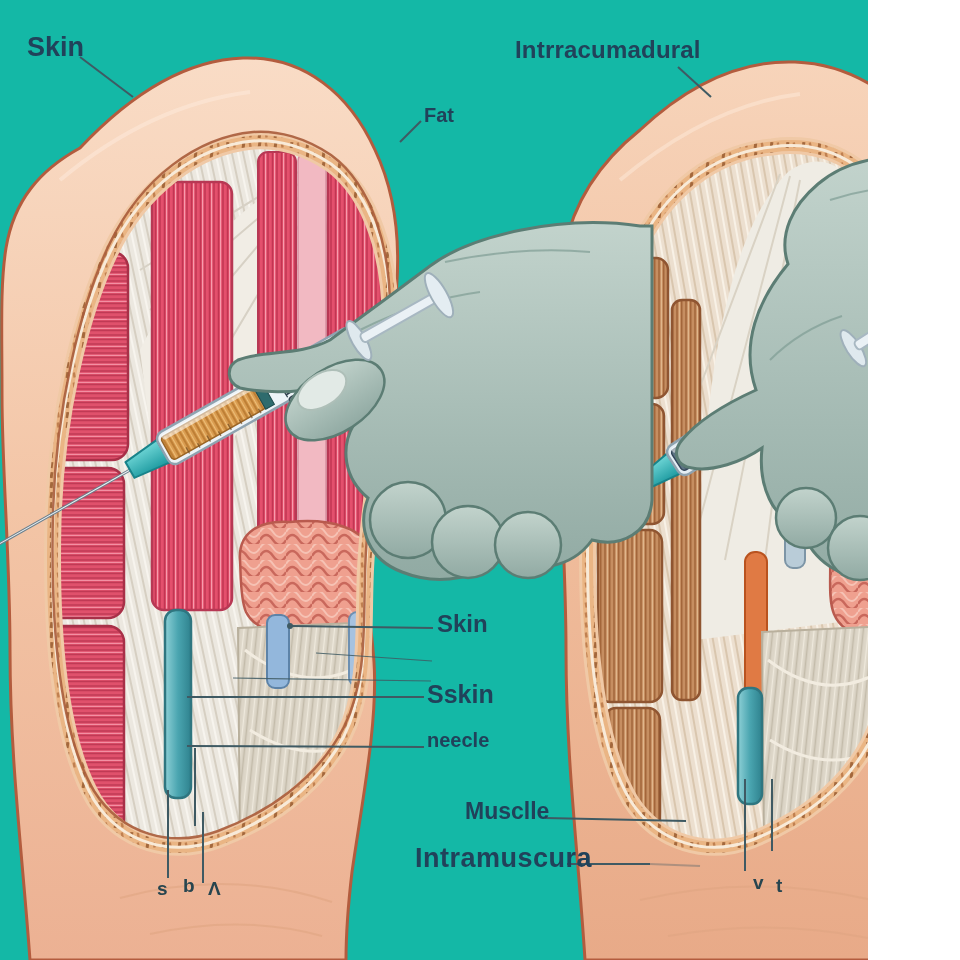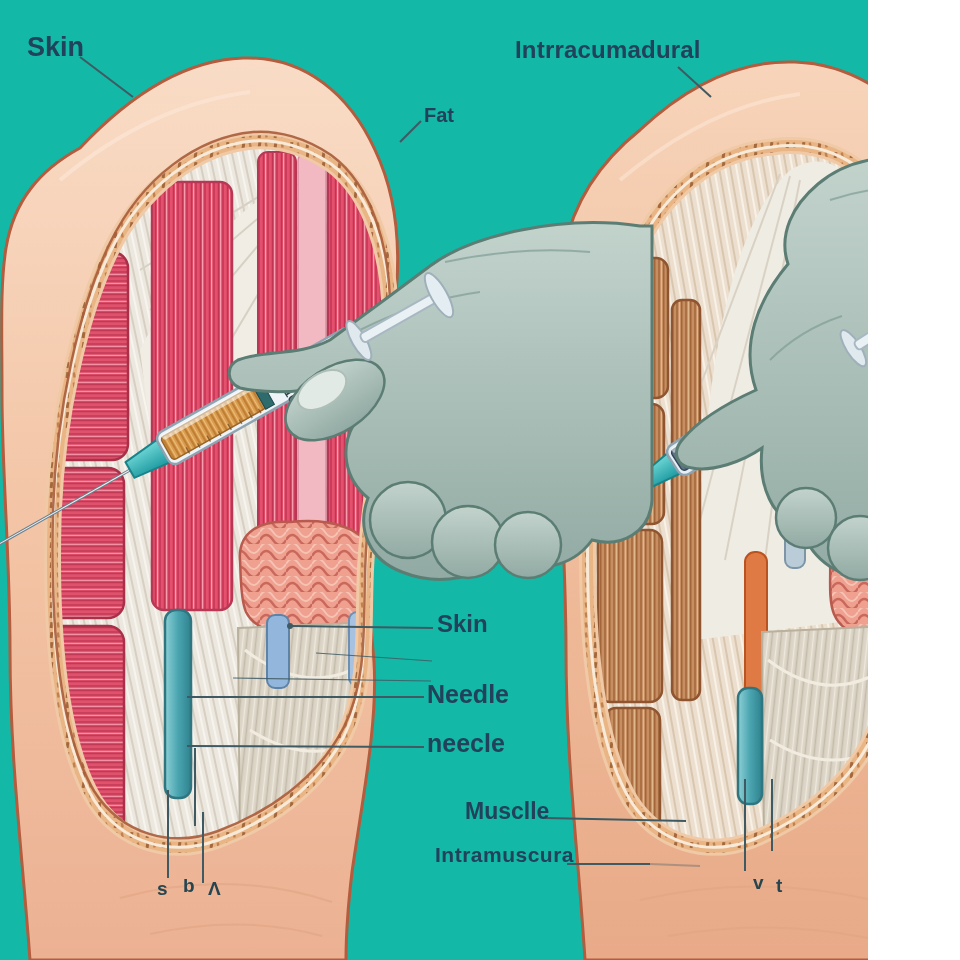--- a/index.html
+++ b/index.html
@@ -6,23 +6,23 @@
   #stage{position:relative;width:868px;height:960px;background:#14b8a6;overflow:hidden;
          font-family:"Liberation Sans",sans-serif;text-decoration:underline;}
   #art{position:absolute;left:0;top:0;}
   .lbl{position:absolute;font-weight:bold;color:#21425a;white-space:nowrap;
        font-family:"Liberation Sans",sans-serif;}
   #lbl-skin{left:27px;top:32px;font-size:27px;}
   #lbl-intra{left:515px;top:36px;font-size:24px;letter-spacing:.2px;}
   #lbl-fat{left:424px;top:104px;font-size:20px;}
   #lbl-sskin{left:437px;top:610px;font-size:24px;}
   #lbl-needle{left:427px;top:680px;font-size:25px;}
-  #lbl-neecle{left:427px;top:729px;font-size:25px;}
+  #lbl-neecle{left:427px;top:729px;font-size:20px;}
   #lbl-musclle{left:465px;top:798px;font-size:23px;}
-  #lbl-intramuscura{left:415px;top:843px;font-size:21px;letter-spacing:.5px;margin-left:20px;}
+  #lbl-intramuscura{left:415px;top:843px;font-size:27px;letter-spacing:.5px;}
   .marker{position:absolute;font-size:19px;font-weight:600;color:#27454f;}
   #mk-s{left:157px;top:878px;}
   #mk-b{left:183px;top:875px;}
   #mk-l{left:208px;top:878px;}
   #mk-v{left:753px;top:872px;}
   #mk-t{left:776px;top:875px;}
 </style>
 </head>
 <body>
 
@@ -263,21 +263,21 @@
   <path d="M650,864 L700,866" opacity="0.35"></path>
   <path d="M168,790 V878 M195,748 V826 M203,812 V883"></path>
   <path d="M745,779 V871 M772,779 V851"></path>
 </g>
 </svg>
 
 <div class="lbl" id="lbl-skin">Skin</div>
 <div class="lbl" id="lbl-intra">Intrracumadural</div>
 <div class="lbl" id="lbl-fat">Fat</div>
 <div class="lbl" id="lbl-sskin">Skin</div>
-<div class="lbl" id="lbl-needle">Needle</div>
+<div class="lbl" id="lbl-needle">Sskin</div>
 <div class="lbl" id="lbl-neecle">neecle</div>
 <div class="lbl" id="lbl-musclle">Musclle</div>
 <div class="lbl" id="lbl-intramuscura">Intramuscura</div>
 
 <div class="marker" id="mk-s">s</div>
 <div class="marker" id="mk-b">b</div>
 <div class="marker" id="mk-l">Λ</div>
 <div class="marker" id="mk-v">v</div>
 <div class="marker" id="mk-t">t</div>
 </div>

